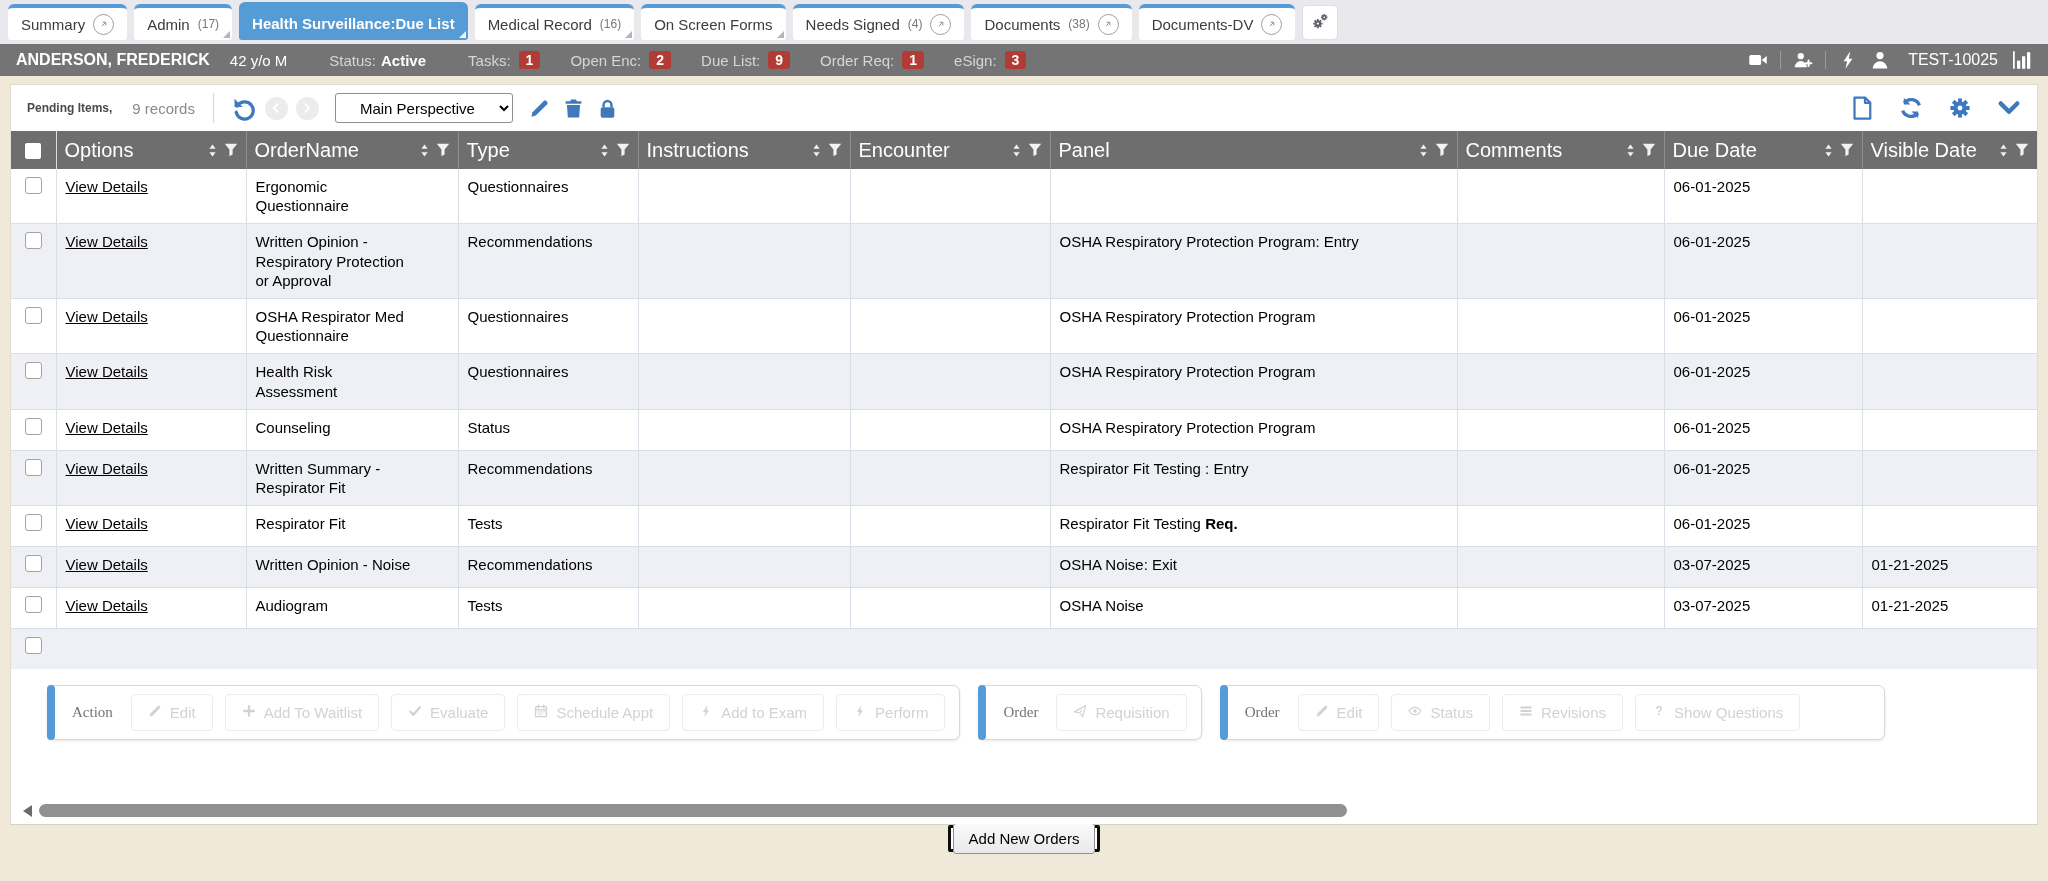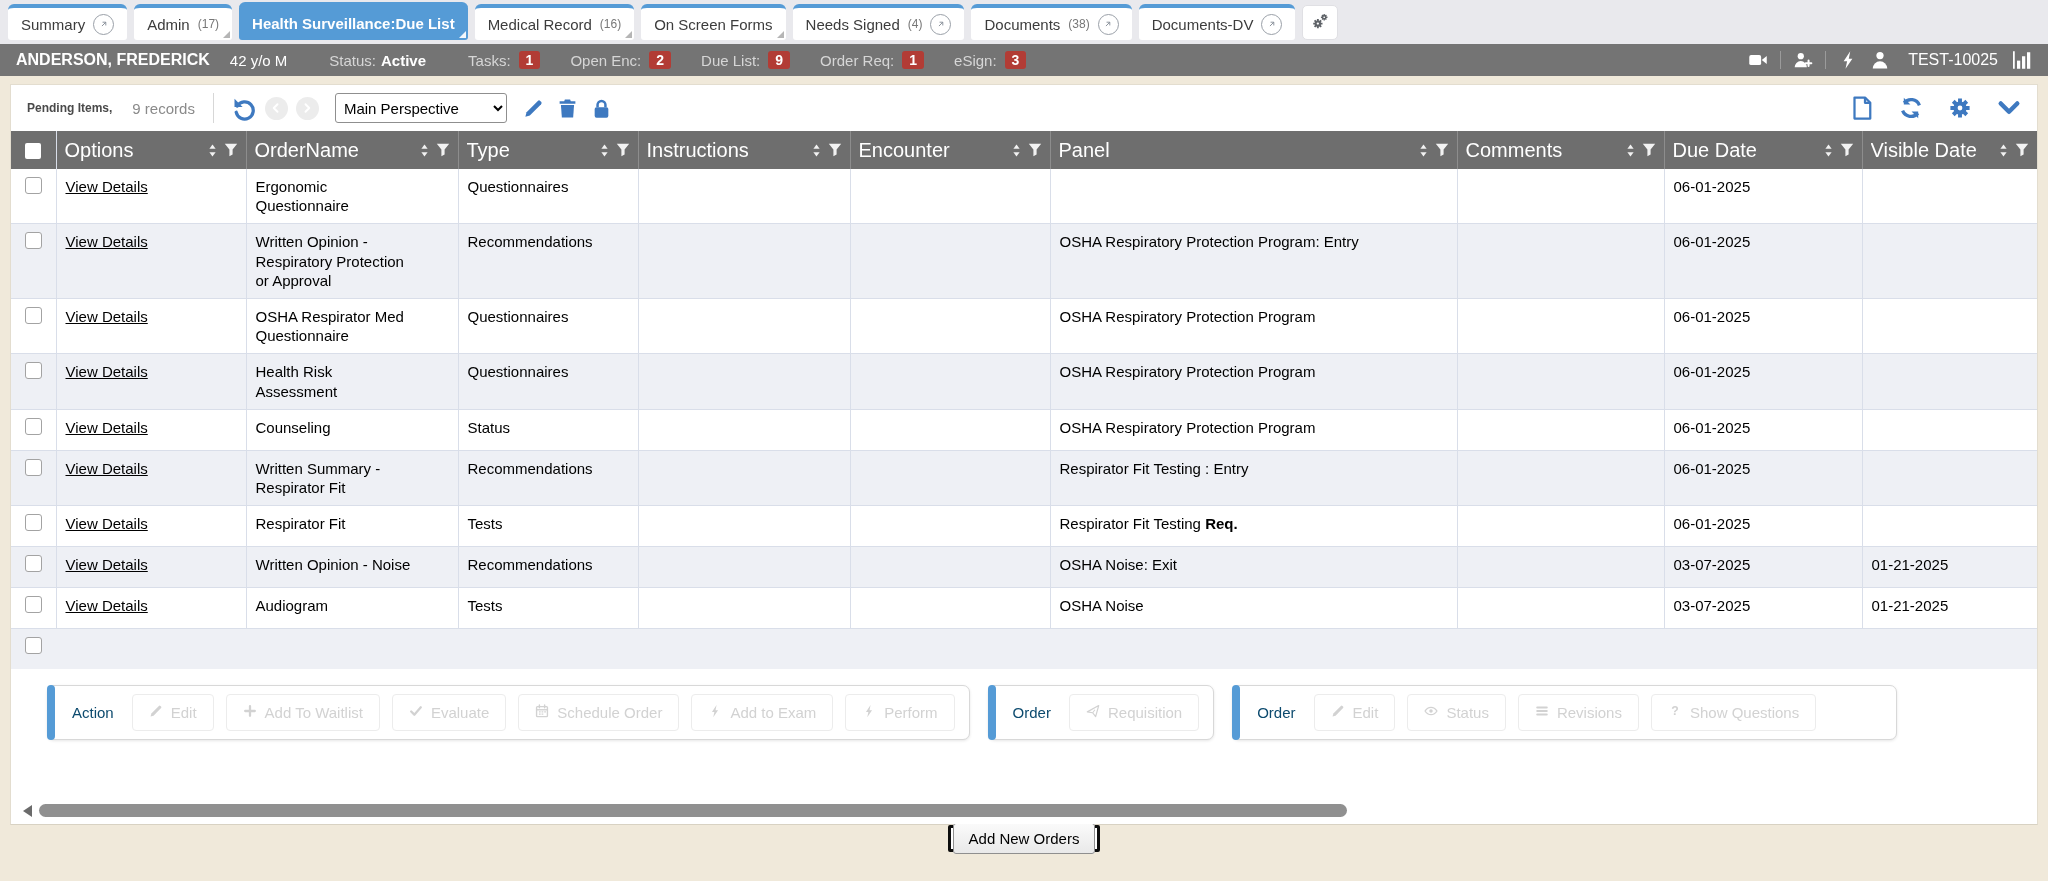--- a/index.html
+++ b/index.html
@@ -42,21 +42,21 @@
 
   
   .gridbar { height:46px; display:flex; align-items:center; padding:0 16px; flex:none; }
   .gb-title { font-weight:bold; font-size:12px; color:#4a4a4a; }
   .gb-count { color:#8a8a8a; margin-left:20px; }
   .tsep { width:1px; height:30px; background:#d7d7d7; margin:0 18px; }
   .tb-ic { display:grid; place-items:center; cursor:pointer; }
   .ic-undo { color:#3e79c0; } .ic-undo svg { width:25px; height:25px; }
   .ic-chevron-left, .ic-chevron-right { width:23px; height:23px; border-radius:50%; background:#ececec; color:#fff; margin-left:8px; }
   .ic-chevron-left svg, .ic-chevron-right svg { width:12px; height:12px; }
-  .perspective { margin:0 16px; height:30px; min-width:172px; border:1px solid #8f8f8f; border-radius:3px; font-family:"Liberation Sans",sans-serif; font-size:15px; padding:0 4px; background:#fff; }
+  .perspective { margin:0 16px; height:30px; min-width:172px; border:1px solid #8f8f8f; border-radius:3px; font-family:"Liberation Sans",sans-serif; font-size:15px; padding:0 20px; background:#fff; }
   .editicons { display:flex; align-items:center; gap:13px; color:#3e79c0; }
   .editicons .tb-ic svg { width:21px; height:21px; }
   .gb-right { margin-left:auto; display:flex; align-items:center; gap:25px; color:#3e79c0; }
   .gb-right .tb-ic svg { width:24px; height:24px; }
 
   
   table.grid { border-collapse:collapse; table-layout:fixed; width:2026px; flex:none; }
   .grid th { background:#6e6e6e; color:#fff; font-weight:normal; font-size:20px; height:38px; padding:0 8px;
              border-right:1px solid #8d8d8d; text-align:left; overflow:hidden; }
   .grid th .thflex { display:flex; align-items:center; gap:6px; }
@@ -72,21 +72,21 @@
   a.vd { color:#000; text-decoration:underline; cursor:pointer; }
   td.c-ordername .txt { display:inline-block; max-width:158px; }
   .grid tr.empty td { background:#eef0f5; border:none; height:40px; }
   .grid tr.empty td.c-check { border:none; }
 
   
   .actionbars { display:flex; gap:18px; padding:16px 0 6px 36px; flex:none; align-items:stretch; }
   .abar { position:relative; flex:none; display:flex; align-items:center; gap:12px; background:#fff;
           border:1px solid #d8d8d8; border-radius:7px; box-shadow:0 1px 3px rgba(0,0,0,.10); padding:8px 14px 8px 24px; }
   .abar .accent { position:absolute; left:-1px; top:-1px; bottom:-1px; width:8px; background:#559bd6; border-radius:8px; }
-  .abar-title { color:#0c4a6e; margin-right:6px; }
+  .abar-title { color:#737373; margin-right:6px;font-family:Liberation Serif, serif; }
   .abtn { display:inline-flex; align-items:center; gap:8px; border:1px solid #ececec; border-radius:4px; background:#fff;
           color:#d2d2d2; padding:9px 16px; white-space:nowrap; cursor:default; }
   .abtn svg { width:14px; height:14px; }
   .abar.overflow { min-width:665px; }
 
   
   .hscroll { margin-top:auto; height:26px; position:relative; flex:none; background:#fff; }
   .hs-arrow { position:absolute; left:12px; top:7px; width:0; height:0; border-top:6px solid transparent; border-bottom:6px solid transparent; border-right:9px solid #6b6b6b; cursor:pointer; }
   .hs-thumb { position:absolute; left:28px; top:6px; width:1308px; height:13px; border-radius:7px; background:#909090; cursor:grab; }
 
@@ -605,21 +605,21 @@
                 </svg></span>
               <span>Evaluate</span>
             </span>
             <span class="abtn">
               <span><svg viewBox="0 0 16 16">
                   <rect x="1.8" y="3" width="12.4" height="11.4" rx="1" fill="none" stroke="currentColor" stroke-width="1.6"></rect>
                   <path d="M1.8 6.6h12.4" stroke="currentColor" stroke-width="1.6"></path>
                   <path d="M5 1.2v3M11 1.2v3" stroke="currentColor" stroke-width="1.6" stroke-linecap="round"></path>
                   <path d="M4.5 9h2M7.5 9h2M10.5 9h2M4.5 11.5h2M7.5 11.5h2" stroke="currentColor" stroke-width="1.4"></path>
                 </svg></span>
-              <span>Schedule Order</span>
+              <span>Schedule Appt</span>
             </span>
             <span class="abtn">
               <span><svg viewBox="0 0 16 16">
                   <path d="M9.8 1L4.5 9h2.8L6 15l5.5-8H8.6z" fill="currentColor"></path>
                 </svg></span>
               <span>Add to Exam</span>
             </span>
             <span class="abtn">
               <span><svg viewBox="0 0 16 16">
                   <path d="M9.8 1L4.5 9h2.8L6 15l5.5-8H8.6z" fill="currentColor"></path>

